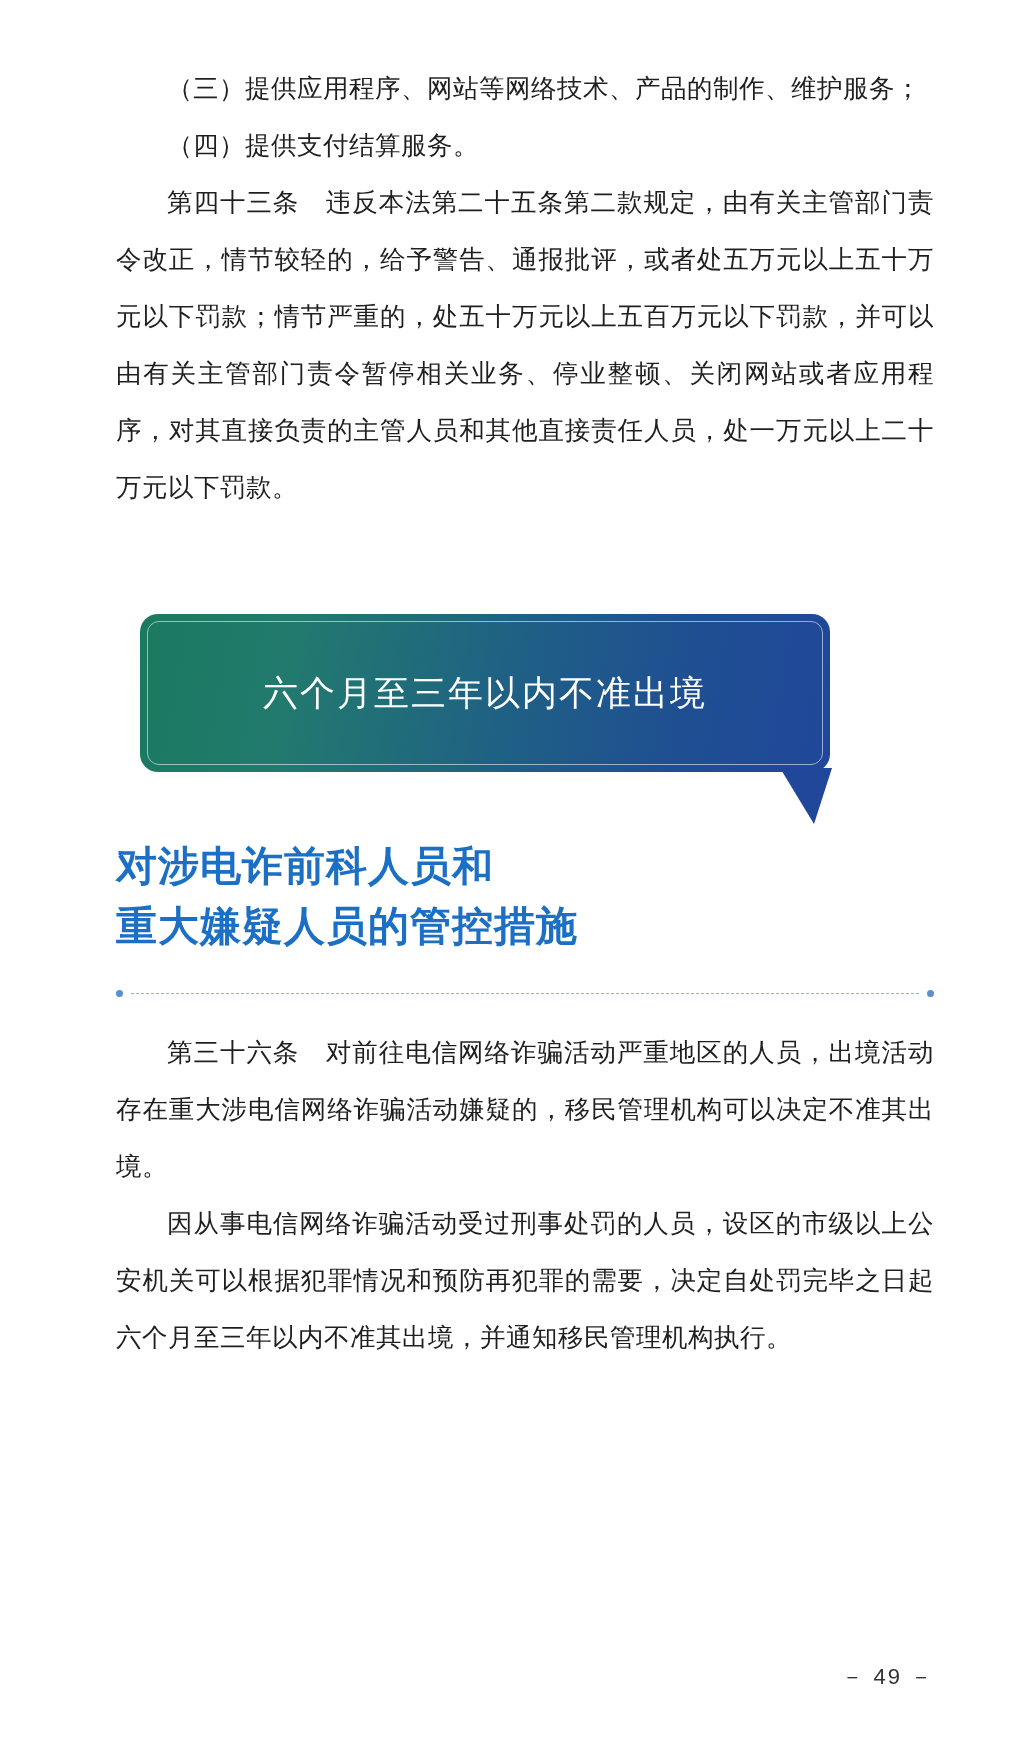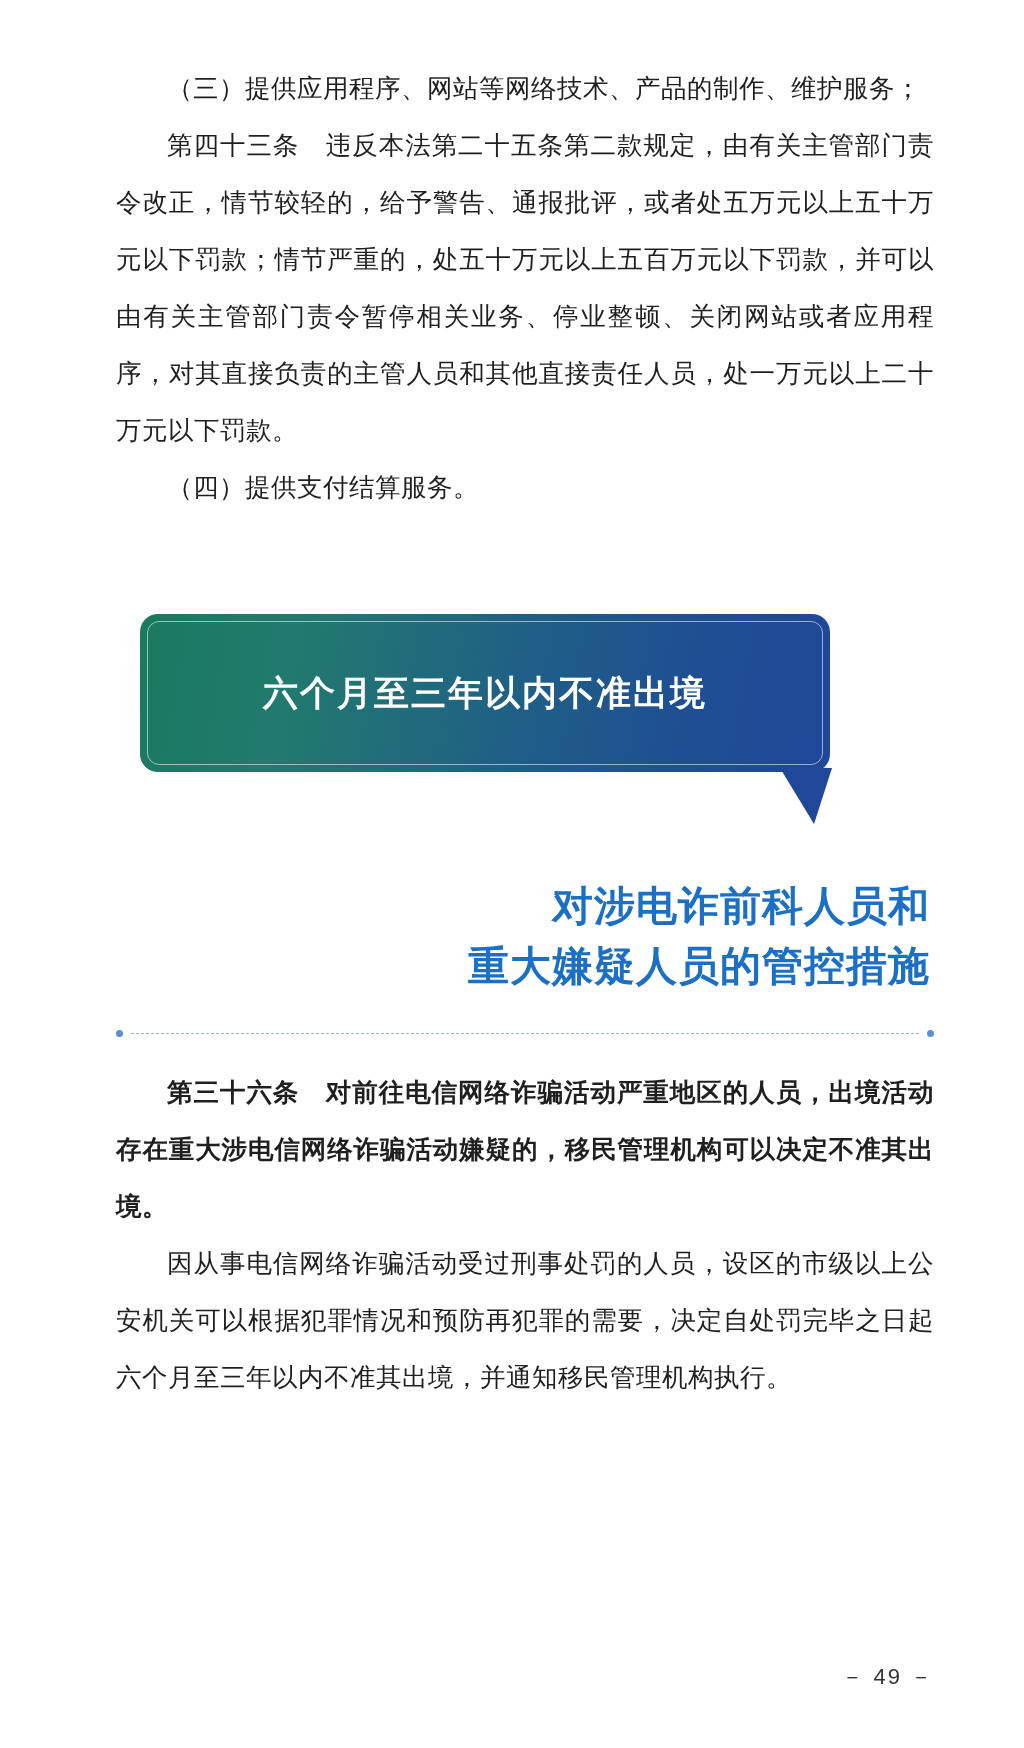--- a/index.html
+++ b/index.html
@@ -70,28 +70,28 @@
     top: 7px; left: 7px; right: 7px; bottom: 7px;
     border: 1.5px solid rgba(255,255,255,0.55);
     border-radius: 12px;
     pointer-events: none;
   }
   .banner-title {
     position: relative;
     z-index: 2;
     color: #ffffff;
     font-family: "Liberation Sans", "DejaVu Sans", sans-serif;
-    font-weight: bold;
+    font-weight: normal;
     font-size: 35px;
     letter-spacing: 2px;
   }
   
   .section-heading {
-    margin-top: 104px;
-    text-align: right;
+    margin-top: 64px;
+    text-align: left;
     color: #1b6fc4;
     font-family: "Liberation Sans", "DejaVu Sans", sans-serif;
     font-weight: bold;
     font-size: 41px;
     line-height: 60px;
     letter-spacing: 1px;
     padding-right: 4px;
   }
   .section-heading div { display: block; }
   
@@ -108,39 +108,39 @@
     border-radius: 50%;
     background: #5a8fd0;
     flex: 0 0 auto;
   }
   .divider .dash {
     flex: 1 1 auto;
     height: 0;
     border-top: 1.6px dashed #8fb3dd;
     margin: 0 8px;
   }
-  .after-divider { margin-top: 12px; font-weight: bold; }
+  .after-divider { margin-top: 12px; }
   .page-number {
     position: absolute;
     right: 90px;
     bottom: 56px;
     font-family: Liberation Sans, sans-serif;
     font-size: 22px;
     color: #333333;
     letter-spacing: 2px;
   }
 </style>
 </head>
 <body>
 
 <div class="page">
 
   <p class="body-text indent">（三）提供应用程序、网站等网络技术、产品的制作、维护服务；</p>
+  <p class="body-text indent">（四）提供支付结算服务。</p>
   <p class="body-text indent gap-after-block">第四十三条　违反本法第二十五条第二款规定，由有关主管部门责令改正，情节较轻的，给予警告、通报批评，或者处五万元以上五十万元以下罚款；情节严重的，处五十万元以上五百万元以下罚款，并可以由有关主管部门责令暂停相关业务、停业整顿、关闭网站或者应用程序，对其直接负责的主管人员和其他直接责任人员，处一万元以上二十万元以下罚款。</p>
-  <p class="body-text indent">（四）提供支付结算服务。</p>
 
   <div class="banner-wrap">
     <div class="banner">
       <div class="banner-inner-border"></div>
       <div class="banner-title">六个月至三年以内不准出境</div>
     </div>
   </div>
 
   <div class="section-heading">
     <div>对涉电诈前科人员和</div>

